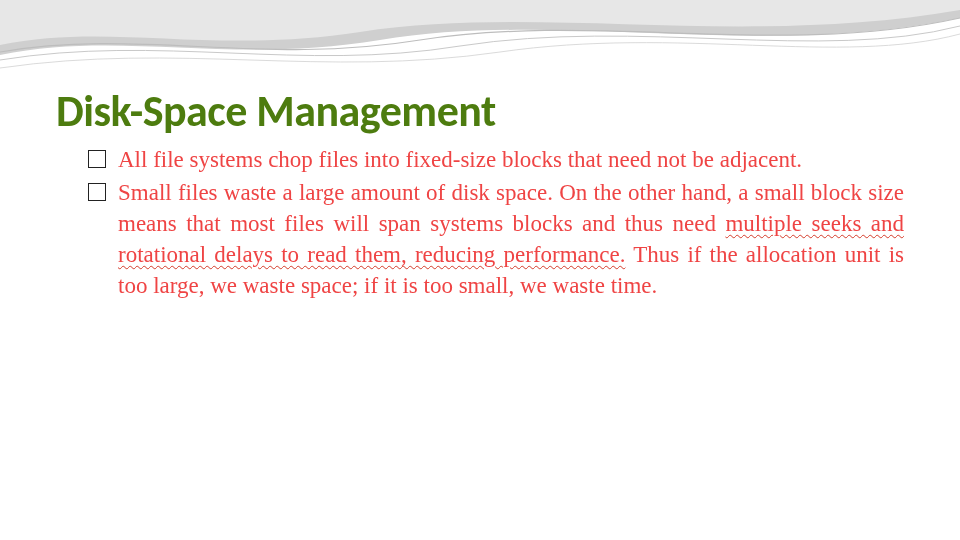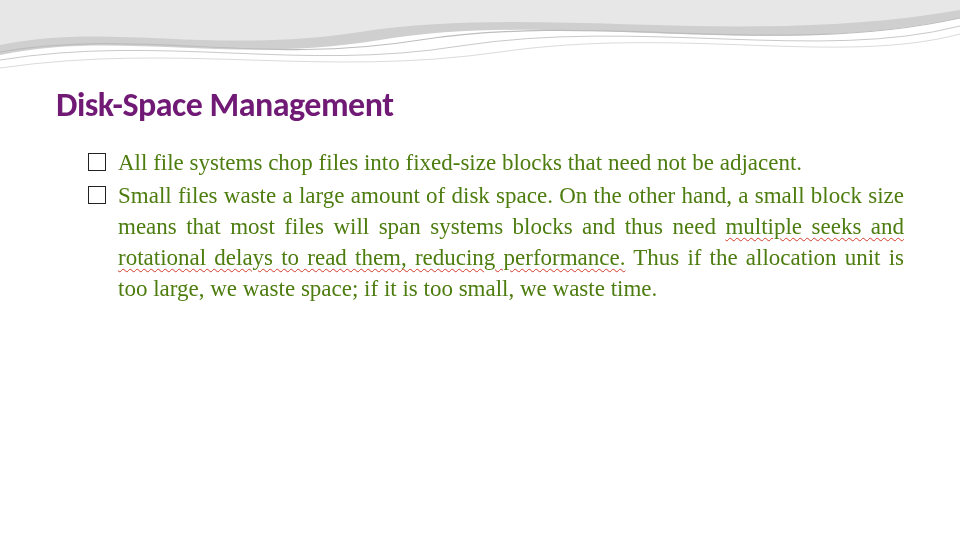--- a/index.html
+++ b/index.html
@@ -21,30 +21,30 @@
   }
   .content {
     position: absolute;
     top: 84px;
     left: 56px;
     right: 56px;
   }
   .title {
     font-family: 'Calibri', 'Segoe UI', Arial, sans-serif;
     font-weight: 700;
-    font-size: 34px;
-    color: #701a75;
+    font-size: 44px;
+    color: #4d7c0f;
     letter-spacing: -0.5px;
-    margin-bottom: 22px;
+    margin-bottom: 6px;
   }
   .bullets {
     margin-left: 32px;
     font-size: 23px;
     line-height: 1.35;
-    color: #4d7c0f;
+    color: #ef4444;
   }
   .bullet {
     position: relative;
     padding-left: 30px;
     text-align: justify;
     margin-bottom: 2px;
   }
   .bullet::before {
     content: "";
     position: absolute;

